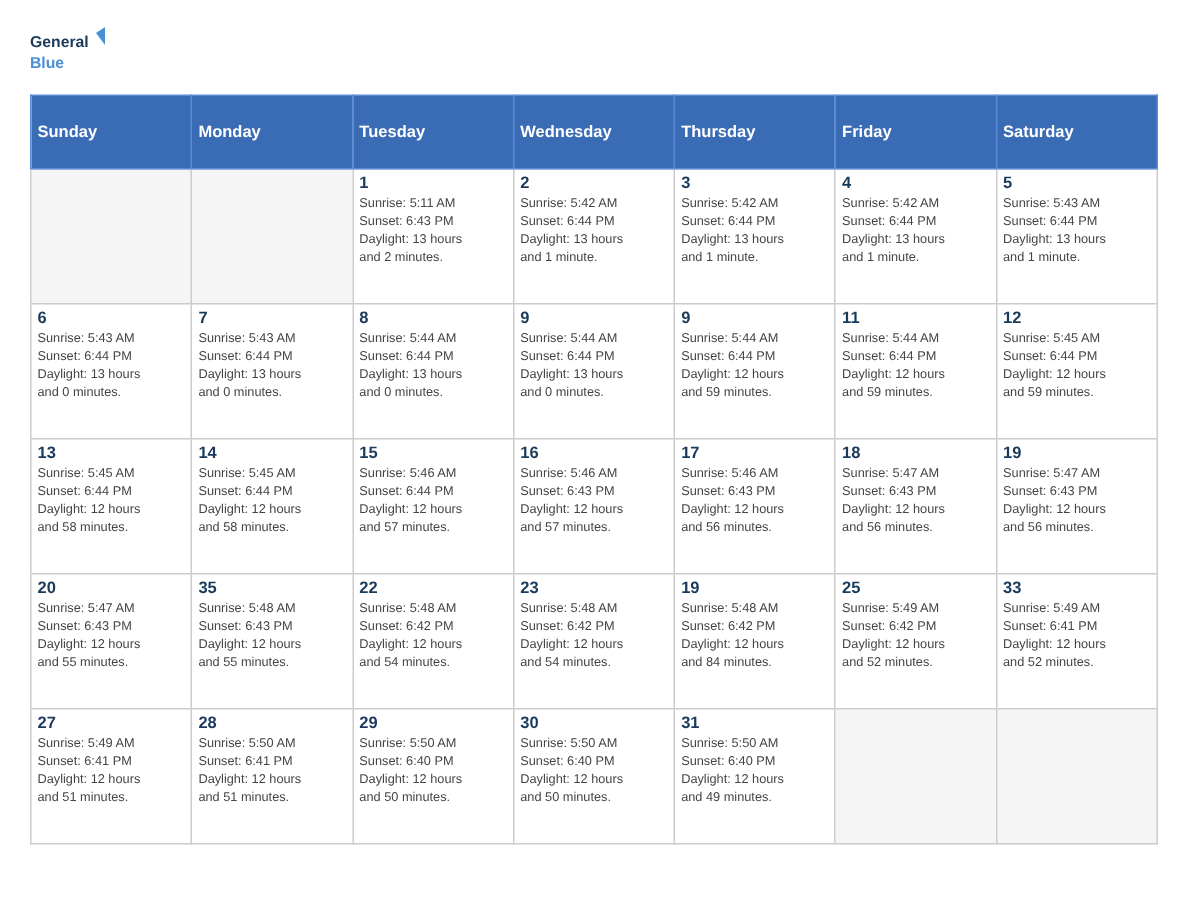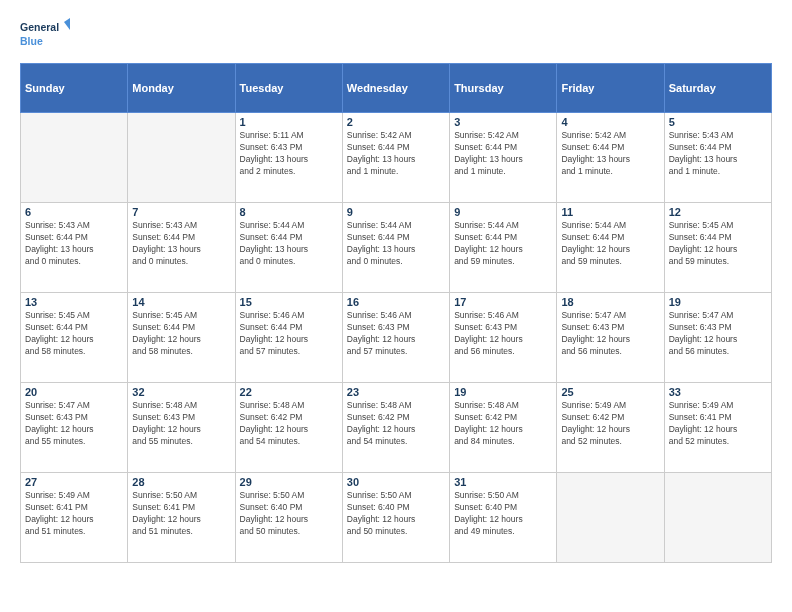--- a/index.html
+++ b/index.html
@@ -259,21 +259,21 @@
         </tr>
         <tr>
           <td>
             <span class="day-num">20</span>
             <div class="cell-text">Sunrise: 5:47 AM</div>
             <div class="cell-text">Sunset: 6:43 PM</div>
             <div class="cell-text">Daylight: 12 hours</div>
             <div class="cell-text">and 55 minutes.</div>
           </td>
           <td>
-            <span class="day-num">32</span>
+            <span class="day-num">35</span>
             <div class="cell-text">Sunrise: 5:48 AM</div>
             <div class="cell-text">Sunset: 6:43 PM</div>
             <div class="cell-text">Daylight: 12 hours</div>
             <div class="cell-text">and 55 minutes.</div>
           </td>
           <td>
             <span class="day-num">22</span>
             <div class="cell-text">Sunrise: 5:48 AM</div>
             <div class="cell-text">Sunset: 6:42 PM</div>
             <div class="cell-text">Daylight: 12 hours</div>

